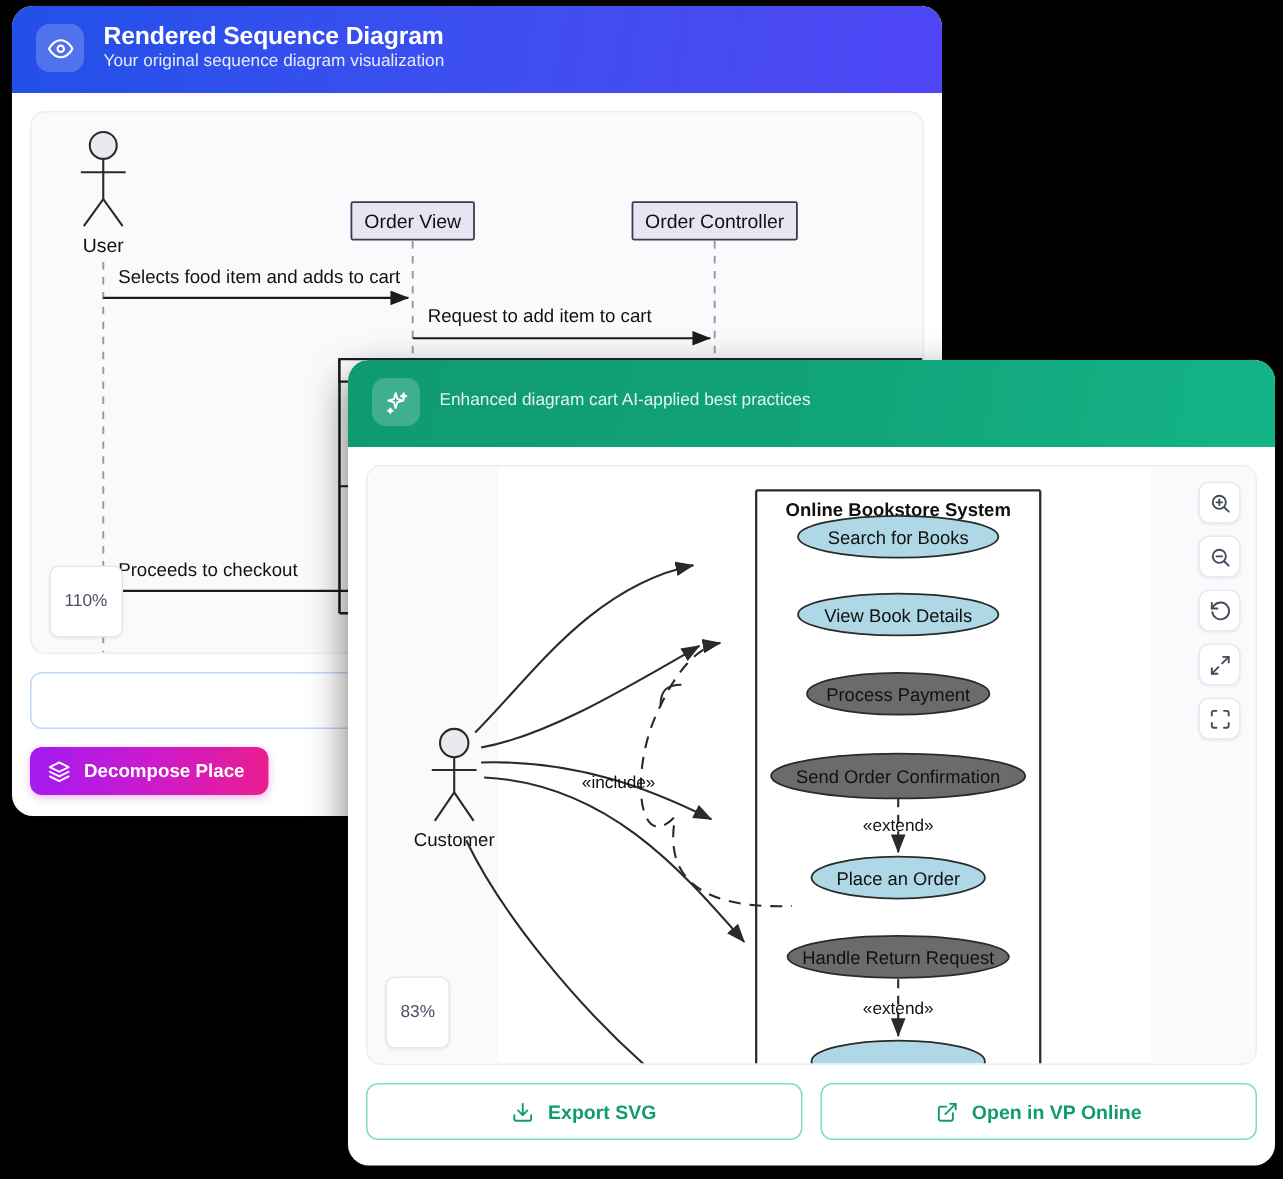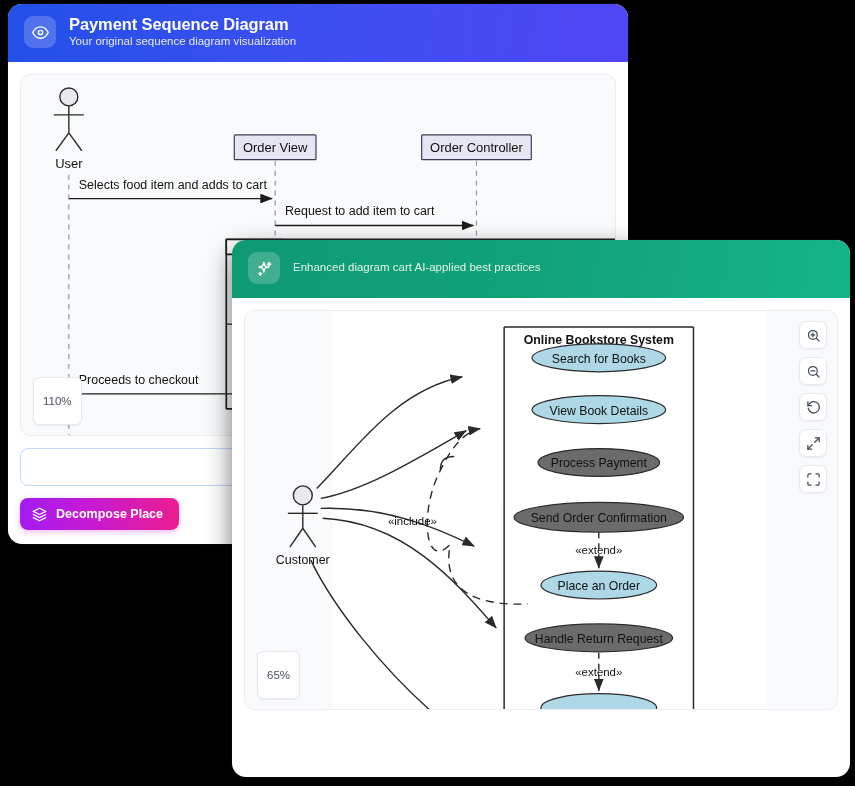--- a/index.html
+++ b/index.html
@@ -114,21 +114,21 @@
   <div class="card card-original">
 
     <div class="card-header header-blue">
       <div class="header-icon blue">
         <svg width="17" height="17" viewBox="0 0 24 24" fill="none" stroke="#ffffff" stroke-width="2" stroke-linecap="round" stroke-linejoin="round">
           <path d="M1 12s4-8 11-8 11 8 11 8-4 8-11 8-11-8-11-8z"></path>
           <circle cx="12" cy="12" r="3"></circle>
         </svg>
       </div>
       <div class="header-texts">
-        <div class="header-title">Payment Sequence Diagram</div>
+        <div class="header-title">Rendered Sequence Diagram</div>
         <div class="header-sub">Your original sequence diagram visualization</div>
       </div>
     </div>
 
     <div class="viewport-wrap">
       <div class="viewport viewport-original">
 
         <svg class="svg-fill" viewBox="0 0 596 362" preserveAspectRatio="xMinYMin slice">
 
           <g stroke="#2a2a2a" stroke-width="1.4" fill="none">
@@ -283,21 +283,21 @@
           </g>
 
           <g stroke="#2a2a2a" stroke-width="1.4" fill="none" stroke-dasharray="6 5">
             <line x1="355" y1="222" x2="355" y2="258" marker-end="url(#ucArr)"></line>
             <line x1="355" y1="343" x2="355" y2="381" marker-end="url(#ucArr)"></line>
           </g>
           <text class="uml-txt" x="355" y="244" font-size="11.5" fill="#111" text-anchor="middle">«extend»</text>
           <text class="uml-txt" x="355" y="366" font-size="11.5" fill="#111" text-anchor="middle">«extend»</text>
         </svg>
 
-        <div class="zoom-badge">65%</div>
+        <div class="zoom-badge">83%</div>
 
         <div class="zoom-tools">
           <div class="zoom-tool">
             <svg width="15" height="15" viewBox="0 0 24 24" fill="none" stroke="#3f4a5c" stroke-width="2" stroke-linecap="round" stroke-linejoin="round">
               <circle cx="11" cy="11" r="7"></circle>
                 <line x1="16.5" y1="16.5" x2="21" y2="21"></line>
               <line x1="11" y1="8" x2="11" y2="14"></line>
                 <line x1="8" y1="11" x2="14" y2="11"></line>
             </svg>
           </div>
@@ -327,15 +327,37 @@
               <path d="M3 8V5a2 2 0 0 1 2-2h3"></path>
                 <path d="M16 3h3a2 2 0 0 1 2 2v3"></path>
               <path d="M21 16v3a2 2 0 0 1-2 2h-3"></path>
                 <path d="M8 21H5a2 2 0 0 1-2-2v-3"></path>
             </svg>
           </div>
         </div>
       </div>
     </div>
 
+    <div class="footer-row">
+      <div class="btn btn-green-outline">
+        <span style="display:flex;">
+          <svg width="15" height="15" viewBox="0 0 24 24" fill="none" stroke="#0f9a72" stroke-width="2" stroke-linecap="round" stroke-linejoin="round">
+            <path d="M21 15v4a2 2 0 0 1-2 2H5a2 2 0 0 1-2-2v-4"></path>
+            <polyline points="7 10 12 15 17 10"></polyline>
+              <line x1="12" y1="15" x2="12" y2="3"></line>
+          </svg>
+        </span>
+        <span>Export SVG</span>
+      </div>
+      <div class="btn btn-green-outline">
+        <span style="display:flex;">
+          <svg width="15" height="15" viewBox="0 0 24 24" fill="none" stroke="#0f9a72" stroke-width="2" stroke-linecap="round" stroke-linejoin="round">
+            <path d="M18 13v6a2 2 0 0 1-2 2H5a2 2 0 0 1-2-2V8a2 2 0 0 1 2-2h6"></path>
+            <polyline points="15 3 21 3 21 9"></polyline>
+              <line x1="10" y1="14" x2="21" y2="3"></line>
+          </svg>
+        </span>
+        <span>Open in VP Online</span>
+      </div>
+    </div>
   </div>
 
 </div>
 
 </body></html>

